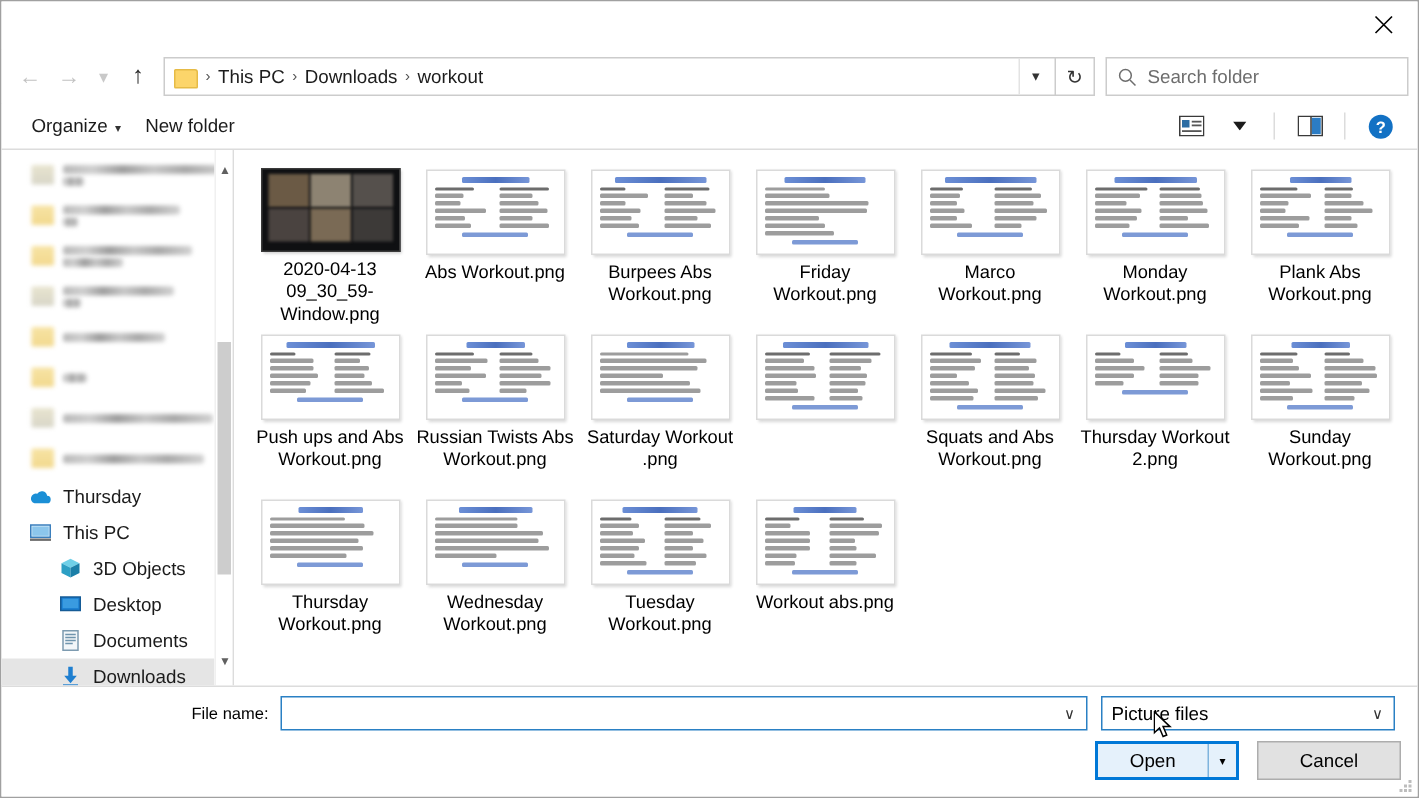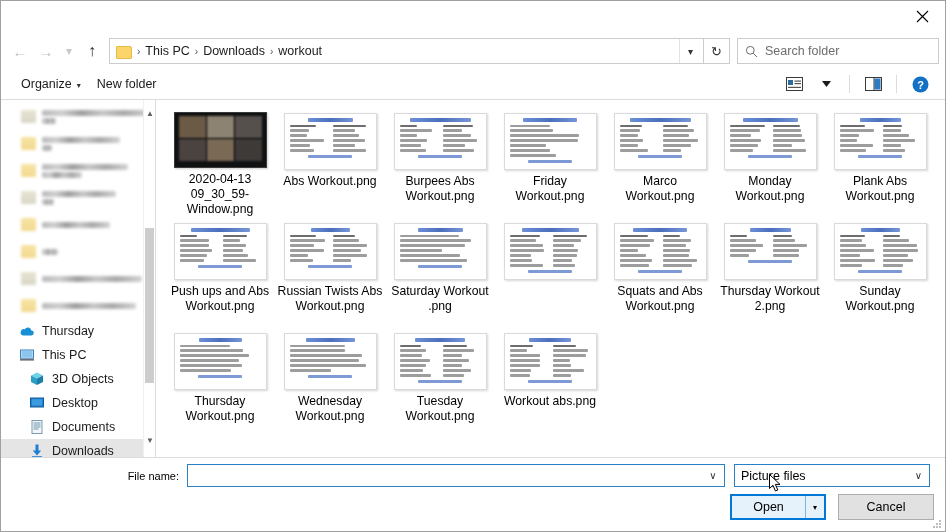--- a/index.html
+++ b/index.html
@@ -118,21 +118,21 @@
     border-right: 1px solid #dcdcdc;
     position: relative;
     overflow: hidden;
   }
   .sb-scroll { position:absolute; inset:0 12px 0 0; padding-top: 3px;}
   .sb-item {
     height: 24px; display:flex; align-items:center;
     padding-left: 18px; gap: 7px; font-size: 12.5px; color:#1b1b1b;
     white-space: nowrap;
   }
-  .sb-item.indent { padding-left: 28px; }
+  .sb-item.indent { padding-left: 38px; }
   .sb-item.selected { background:#e5e5e5; }
   .sb-icon { width:16px; height:16px; flex:none; display:flex; align-items:center; justify-content:center;}
 
   
   .sb-blur { height: 27px; display:flex; align-items:center; padding-left: 20px; gap:6px;}
   .blur-folder { width:15px; height:13px; border-radius:1px; flex:none;
      background: linear-gradient(180deg,#f7e3a4,#f2d98e); filter: blur(1.4px); }
   .blur-folder.alt { background: linear-gradient(180deg,#e8e4cf,#d8d6c8); }
   .blur-lines { display:flex; flex-direction:column; gap:2px; }
   .blur-line { height:6px; border-radius:2px; filter: blur(1.5px);

